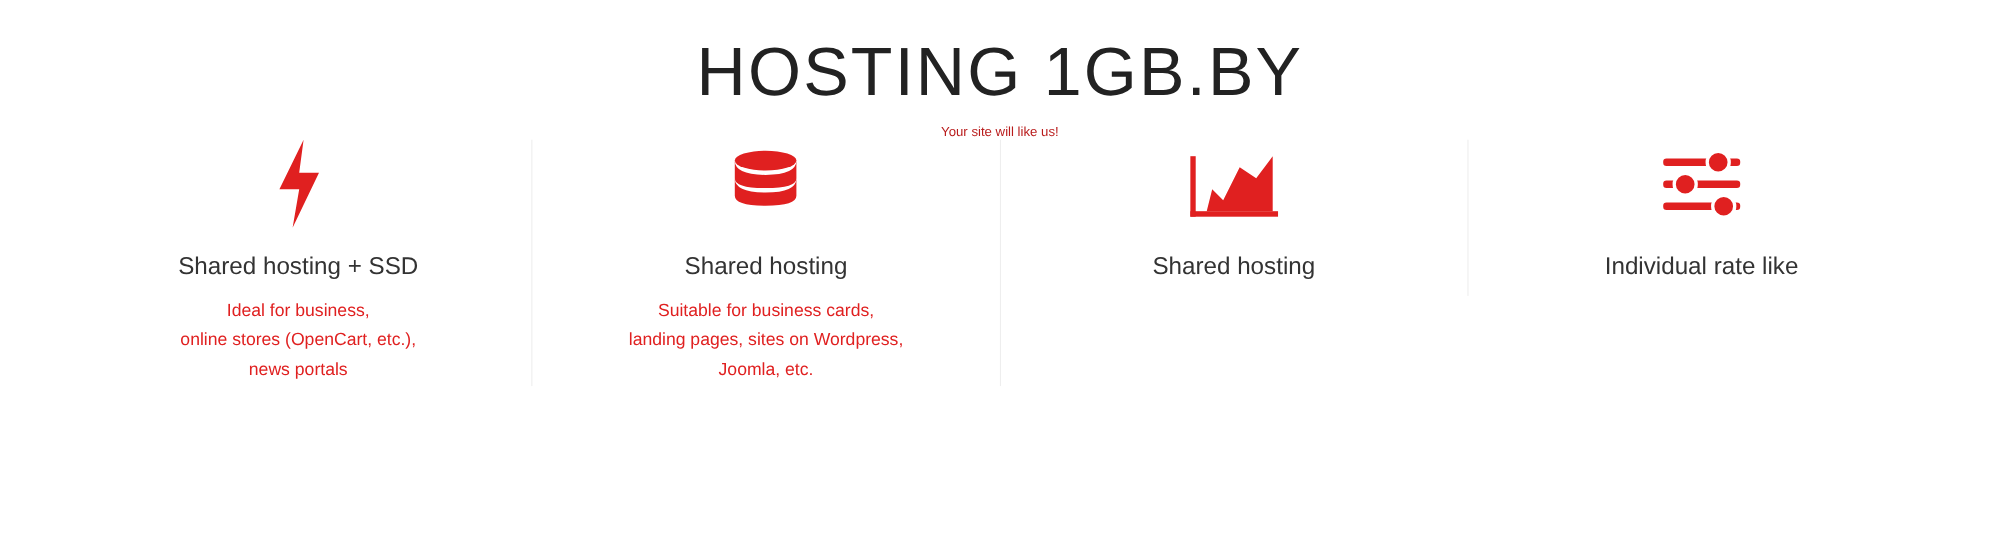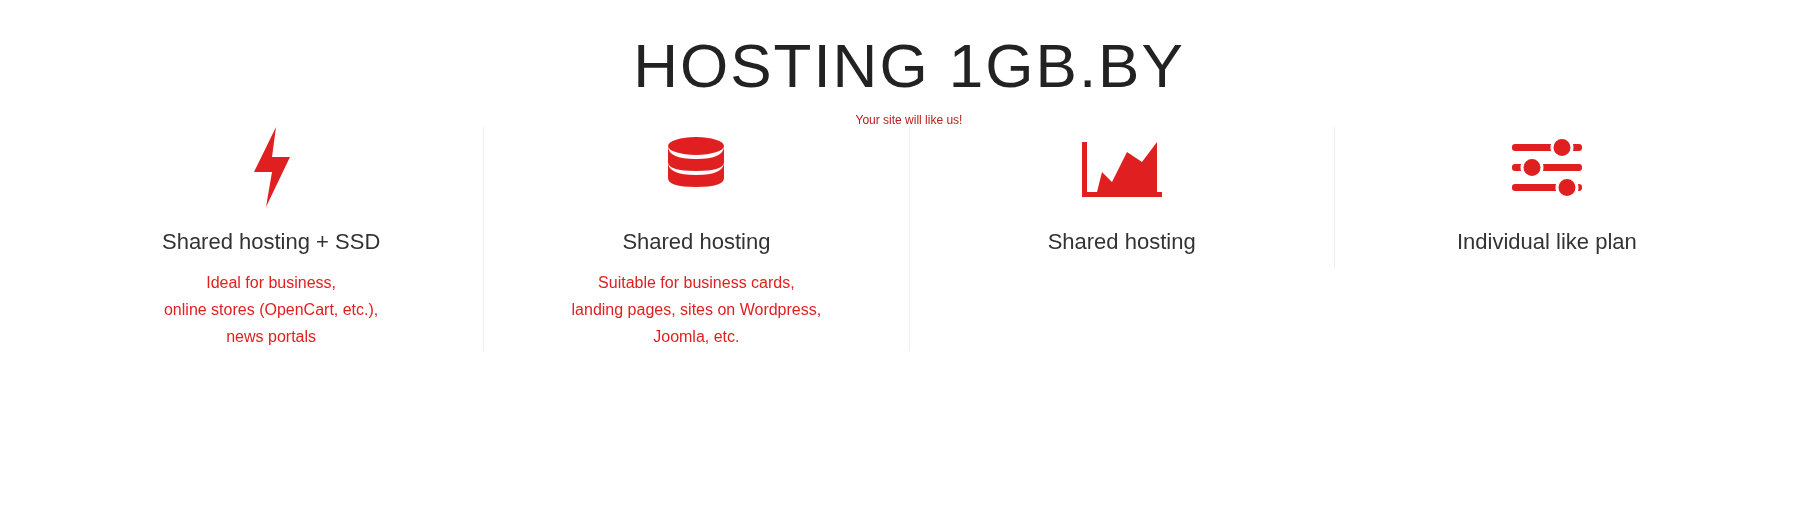--- a/index.html
+++ b/index.html
@@ -141,16 +141,16 @@
         <rect x="5" y="12" width="70" height="7" rx="3" fill="#e02020"></rect>
         <circle cx="55" cy="15.5" r="10" fill="#e02020" stroke="white" stroke-width="3"></circle>
 
         <rect x="5" y="32" width="70" height="7" rx="3" fill="#e02020"></rect>
         <circle cx="25" cy="35.5" r="10" fill="#e02020" stroke="white" stroke-width="3"></circle>
 
         <rect x="5" y="52" width="70" height="7" rx="3" fill="#e02020"></rect>
         <circle cx="60" cy="55.5" r="10" fill="#e02020" stroke="white" stroke-width="3"></circle>
       </svg>
     </div>
-    <div class="card-title">Individual like plan</div>
+    <div class="card-title">Individual rate like</div>
   </div>
 
 </div>
 
 </body></html>

